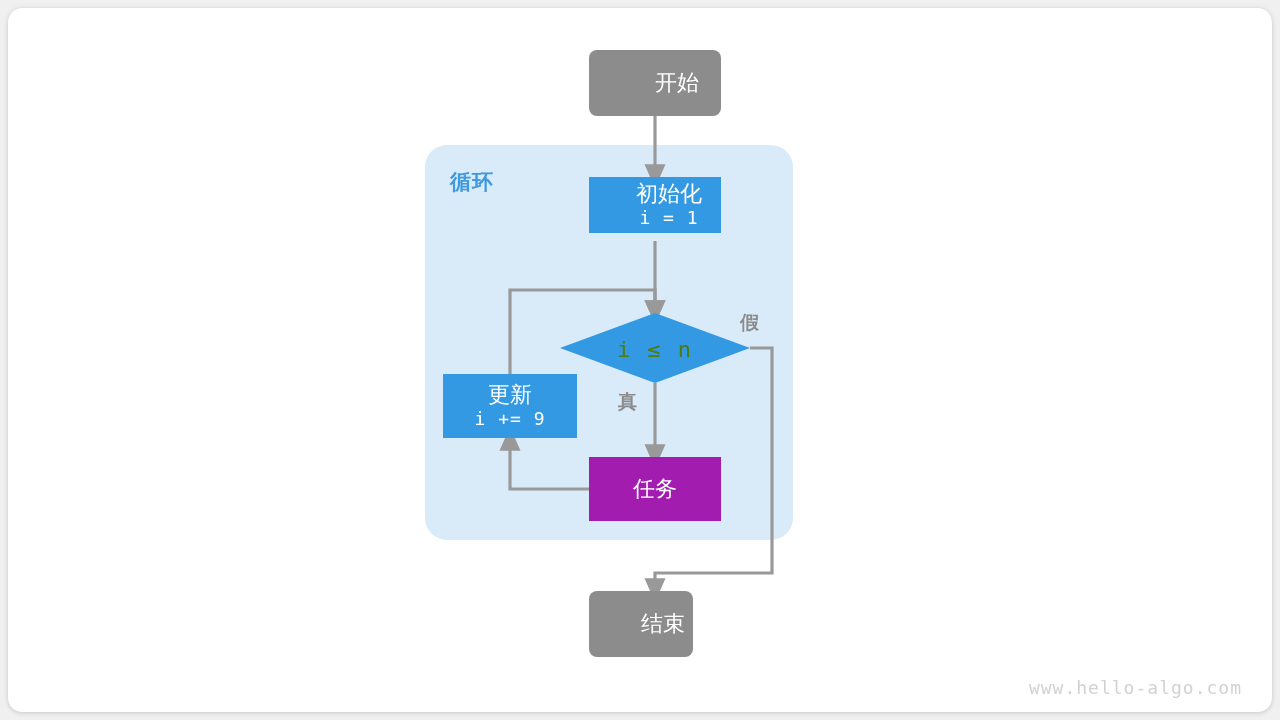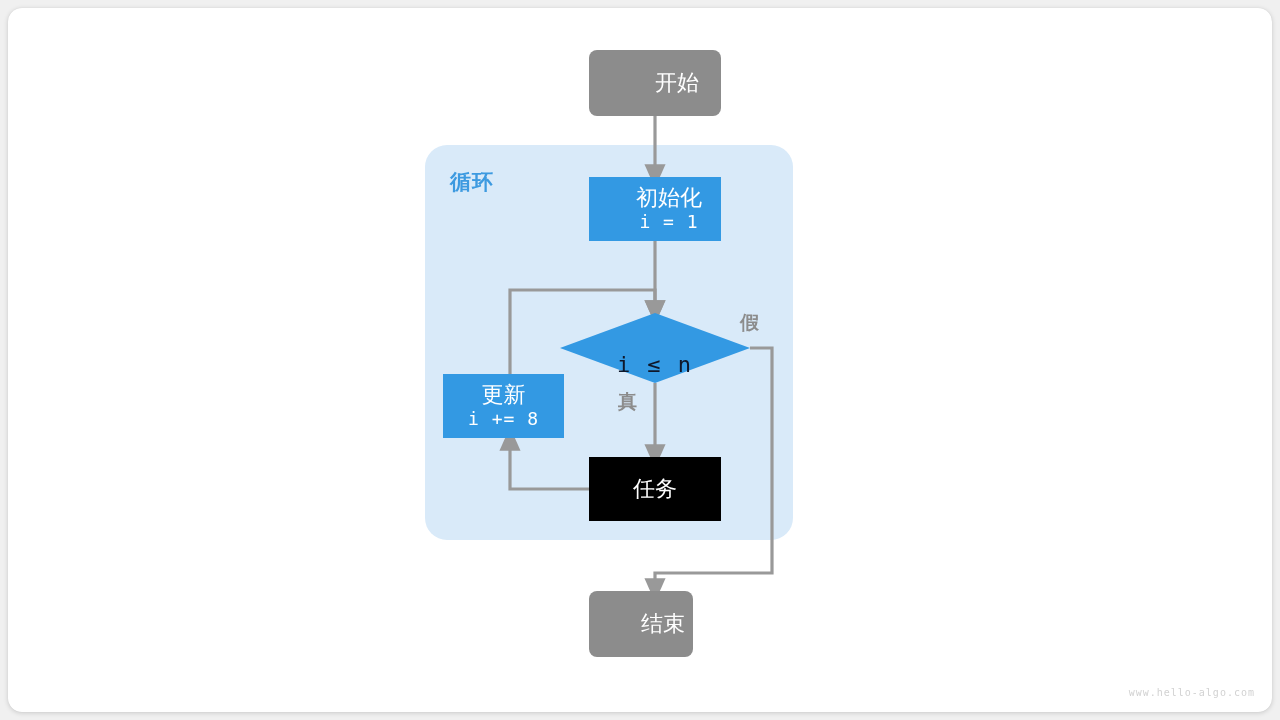--- a/index.html
+++ b/index.html
@@ -94,49 +94,49 @@
     background: #8c8c8c;
     border-radius: 8px;
     padding-left: 44px;
   }
 
   .process {
     background: #3399e3;
   }
 
   .task {
-    background: #000000;
+    background: #a21caf;
   }
 
   #node-start {
     left: 589px;
     top: 50px;
     width: 132px;
     height: 66px;
   }
 
   #node-end {
     left: 589px;
     top: 591px;
     width: 104px;
     height: 66px;
   }
 
   #node-init {
     left: 589px;
     top: 177px;
     width: 132px;
-    height: 64px;
+    height: 56px;
     padding-left: 28px;
   }
 
   #node-update {
     left: 443px;
     top: 374px;
-    width: 121px;
+    width: 134px;
     height: 64px;
   }
 
   #node-task {
     left: 589px;
     top: 457px;
     width: 132px;
     height: 64px;
   }
 
@@ -144,27 +144,27 @@
     position: absolute;
     left: 560px;
     top: 313px;
     width: 190px;
     height: 70px;
   }
 
   .diamond-wrap .dlabel {
     position: absolute;
     left: 0;
-    top: 16px;
+    top: 1px;
     width: 190px;
     height: 70px;
     display: flex;
     align-items: center;
     justify-content: center;
-    color: #0f172a;
+    color: #4d7c0f;
     font-size: 22px;
     font-family: "DejaVu Sans Mono", "Liberation Mono", monospace;
     letter-spacing: 2px;
   }
 
   .edge-label {
     position: absolute;
     color: #8c8c8c;
     font-size: 19px;
     font-weight: bold;
@@ -175,24 +175,24 @@
     top: 389px;
   }
 
   #label-false {
     left: 740px;
     top: 310px;
   }
 
   #watermark {
     position: absolute;
-    right: 25px;
+    right: 38px;
     bottom: 22px;
     color: #d2d2d2;
-    font-size: 10px;
+    font-size: 18px;
     font-family: "DejaVu Sans Mono", "Liberation Mono", monospace;
     letter-spacing: 1px;
   }
 </style>
 </head>
 <body>
 
 <div id="stage">
 
   <div id="card"></div>
@@ -230,21 +230,21 @@
 
     <div class="diamond-wrap">
       <svg width="190" height="70" viewBox="0 0 190 70">
         <polygon points="95,0 190,35 95,70 0,35" fill="#3399e3"></polygon>
       </svg>
       <div class="dlabel">i ≤ n</div>
     </div>
 
     <div class="node process" id="node-update">
       <span class="zh">更新</span>
-      <span class="code">i += 8</span>
+      <span class="code">i += 9</span>
     </div>
 
     <div class="node task" id="node-task">
       <span class="zh">任务</span>
     </div>
 
     <div class="node terminal" id="node-end">
       <span class="zh">结束</span>
     </div>
 

